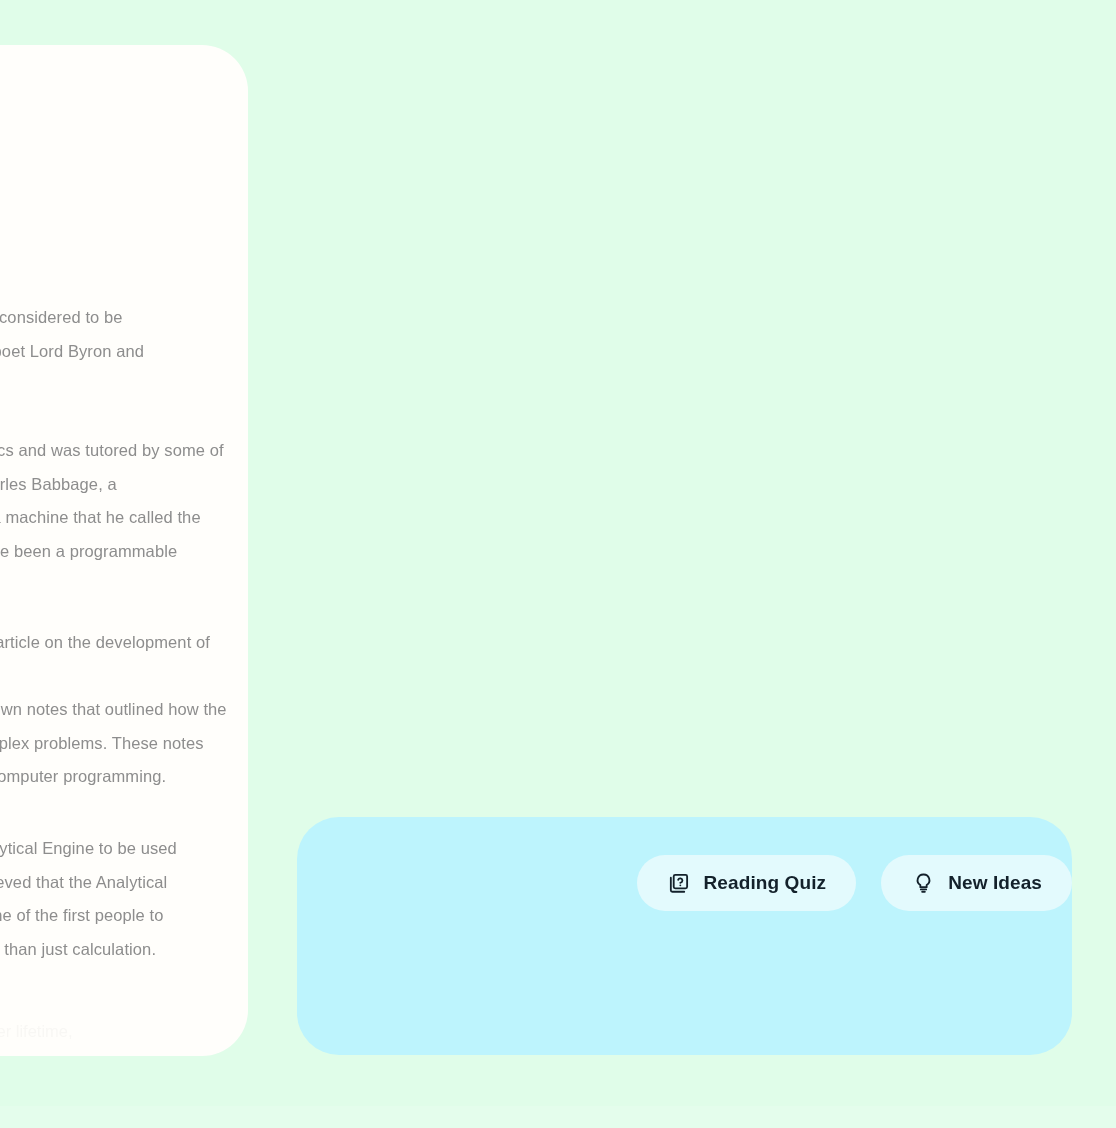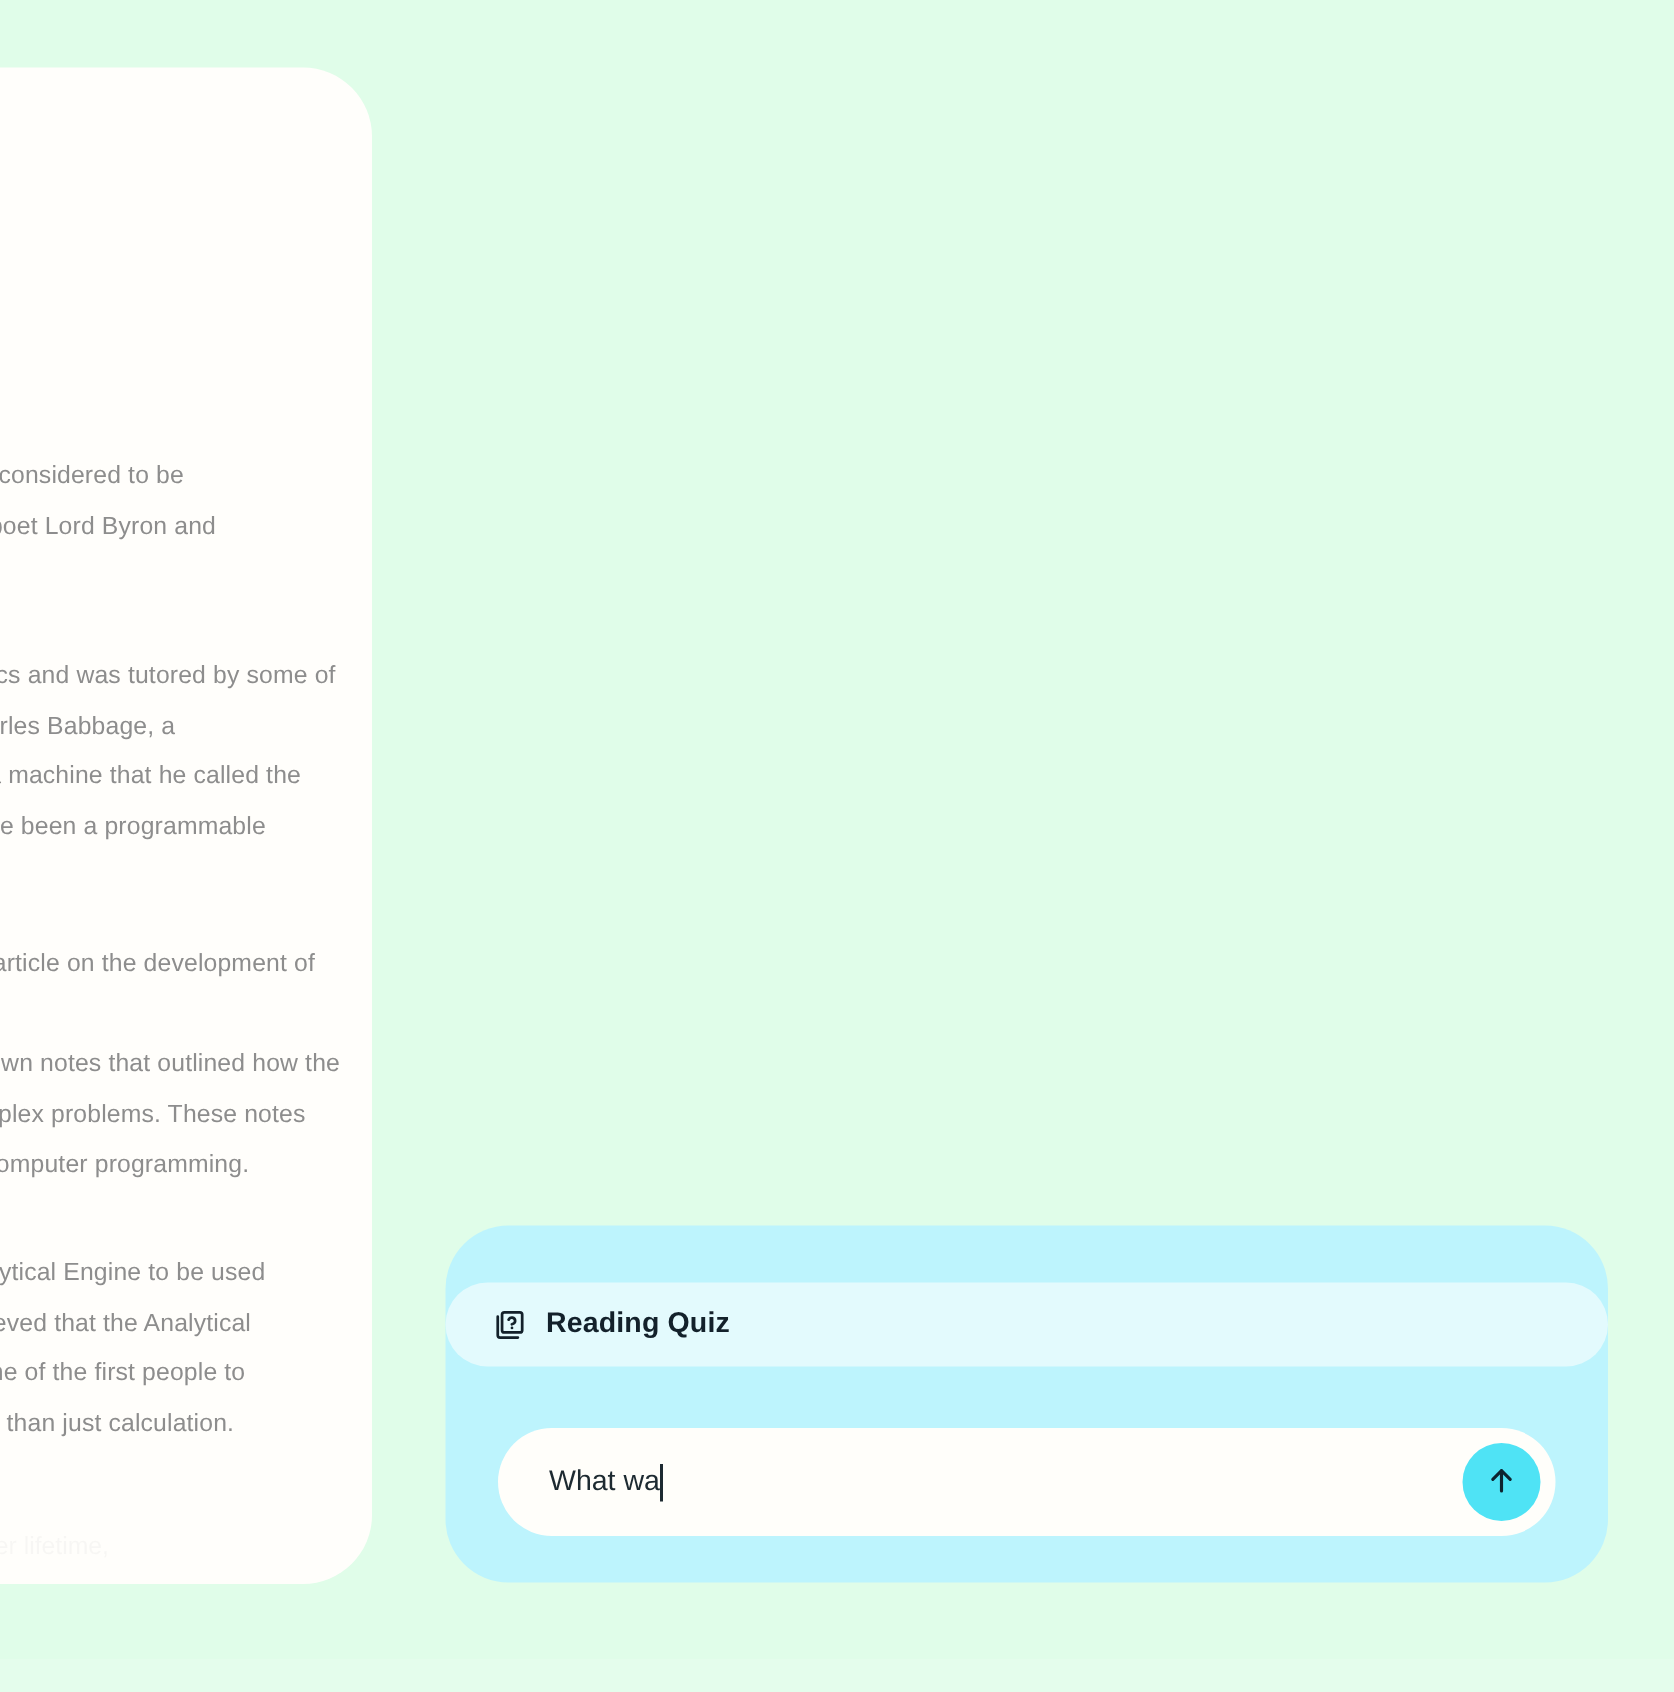--- a/index.html
+++ b/index.html
@@ -80,21 +80,20 @@
     border-radius: 42px;
   }
 
   .chip-row {
     position: absolute;
     left: 0; right: 0;
     top: 38px;
     display: flex;
     justify-content: flex-end;
     gap: 25px;
-    flex-direction: column;
   }
 
   .chip {
     display: flex;
     align-items: center;
     gap: 13px;
     height: 56px;
     padding: 0 30px;
     background: #e3fafd;
     border: none;
@@ -213,32 +212,30 @@
         <svg width="23" height="23" viewBox="0 0 24 24" fill="none" stroke="#13212b" stroke-width="1.9" stroke-linecap="round" stroke-linejoin="round">
           <rect x="7" y="3" width="14" height="14" rx="1.6"></rect>
           <path d="M4 6v13a1.6 1.6 0 0 0 1.6 1.6H18"></path>
           <path d="M11.6 8.1a2.35 2.35 0 0 1 4.5.9c0 1.6-2.25 2.3-2.25 2.3"></path>
           <path d="M13.9 13.9h.01"></path>
         </svg>
       </span>
       <span>Reading Quiz</span>
     </button>
 
-
-
-  </div>
-
-  <div class="input-row">
-    <input class="chat-input" type="text" value="What wa" style="">
-    <span class="caret">What wa</span>
-    <button class="send-button">
-      <span>
-        <svg width="24" height="24" viewBox="0 0 24 24" fill="none" stroke="#0d2430" stroke-width="2.1" stroke-linecap="round" stroke-linejoin="round">
-          <path d="M12 19V5.6"></path>
-          <path d="M6.2 11.2 12 5.4l5.8 5.8"></path>
+    <button class="chip">
+      <span class="chip-icon">
+        <svg width="23" height="23" viewBox="0 0 24 24" fill="none" stroke="#13212b" stroke-width="1.9" stroke-linecap="round" stroke-linejoin="round">
+          <path d="M12 2.6a6 6 0 0 0-3.3 11.1v2.1h6.6v-2.1A6 6 0 0 0 12 2.6z"></path>
+          <path d="M9.2 18.2h5.6"></path>
+          <path d="M10.6 20.6h2.8"></path>
         </svg>
       </span>
+      <span>New Ideas</span>
     </button>
+
+
   </div>
 
+
 </div>
 
 <div class="bottom-strip"></div>
 
 </body></html>

